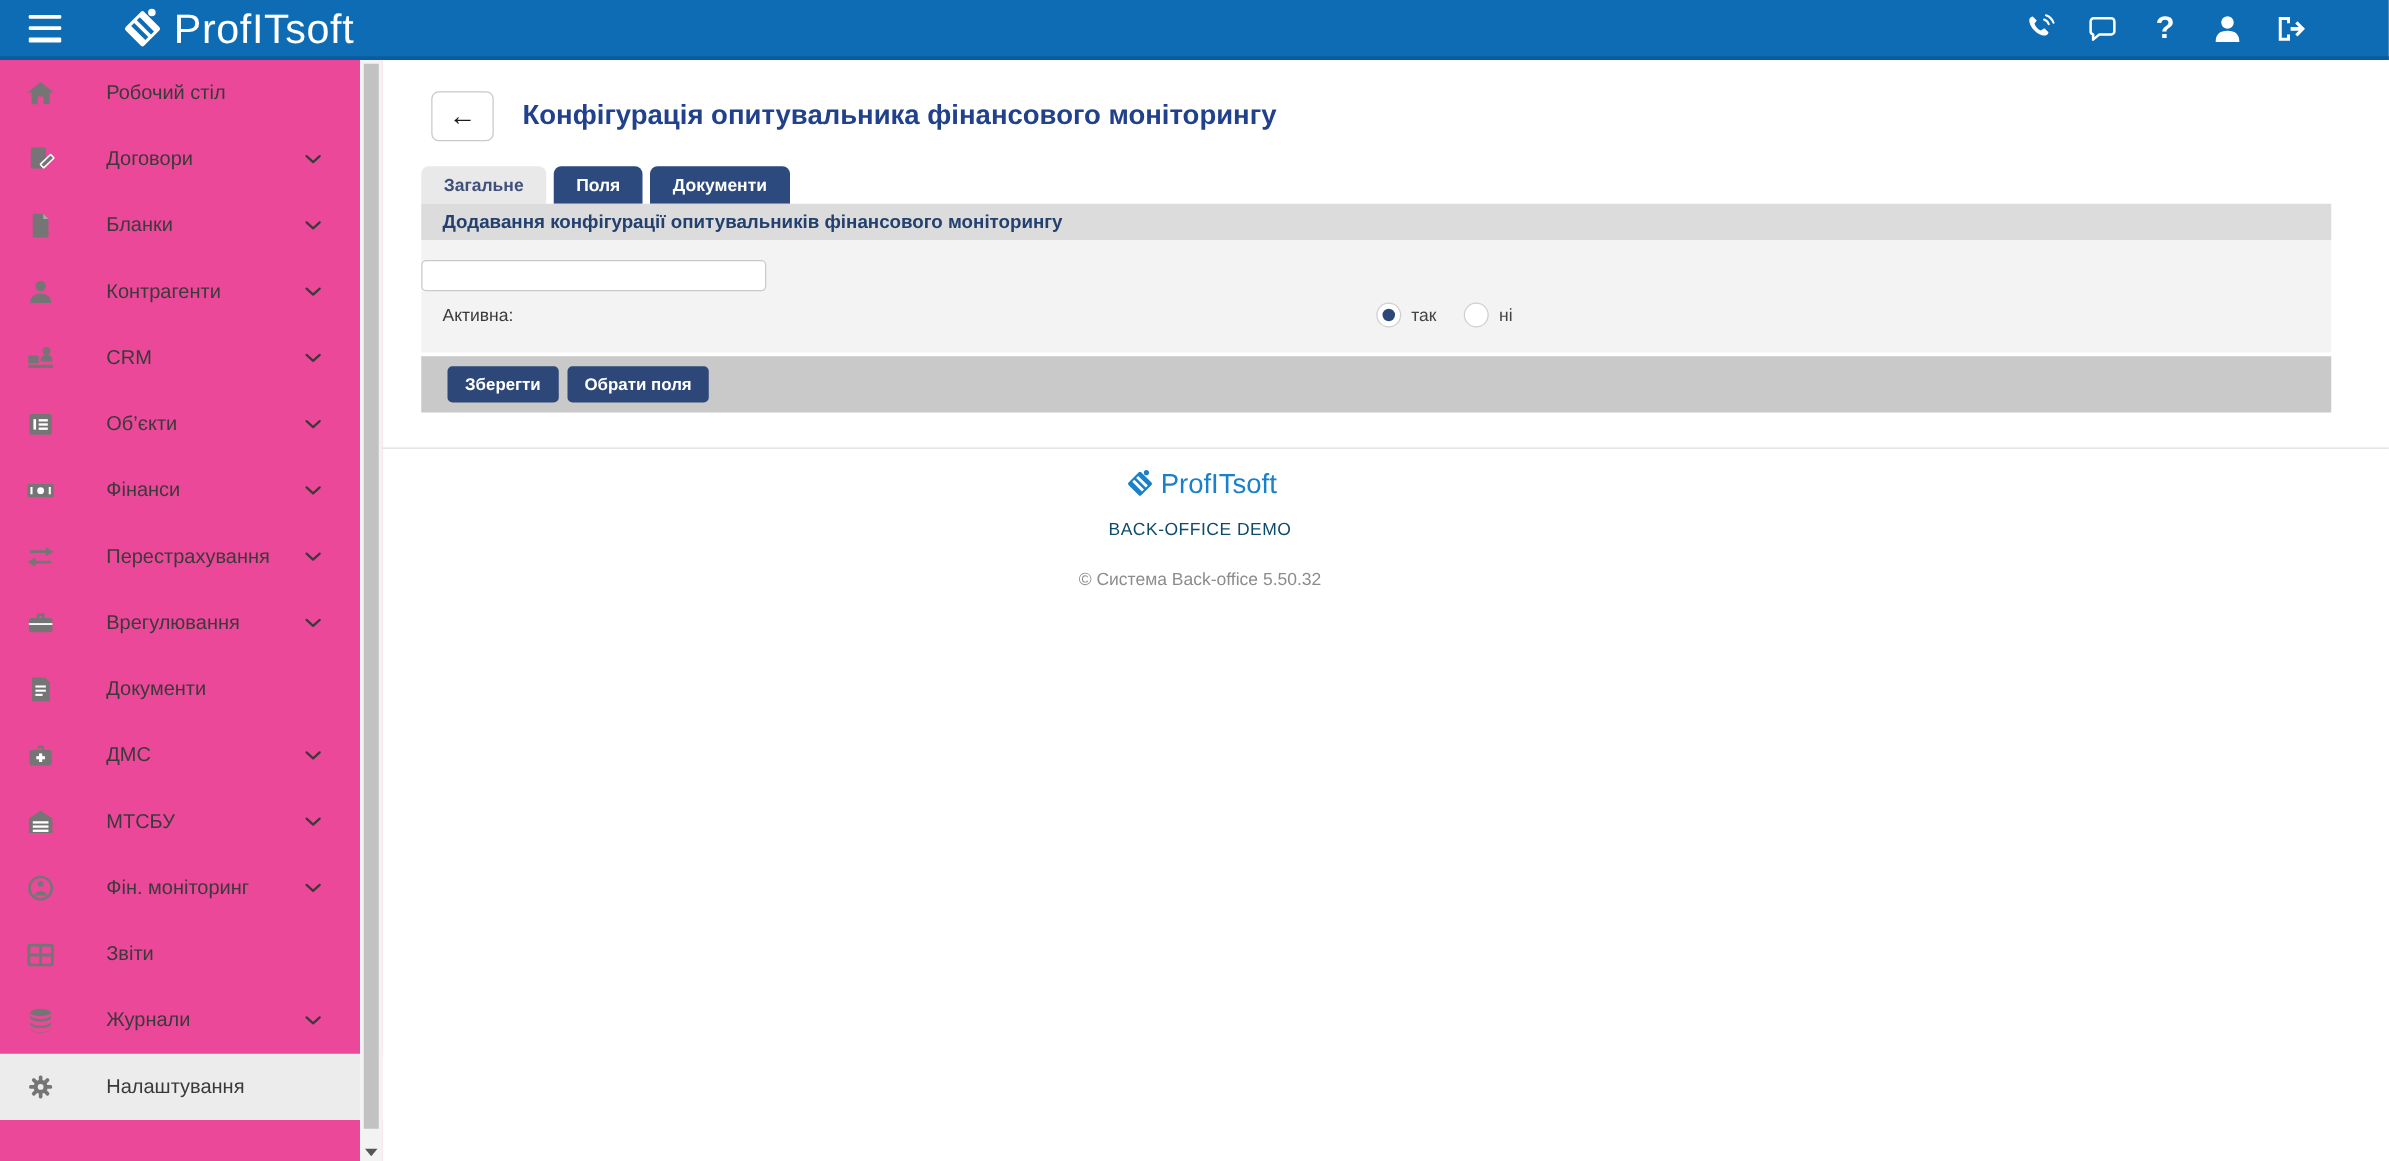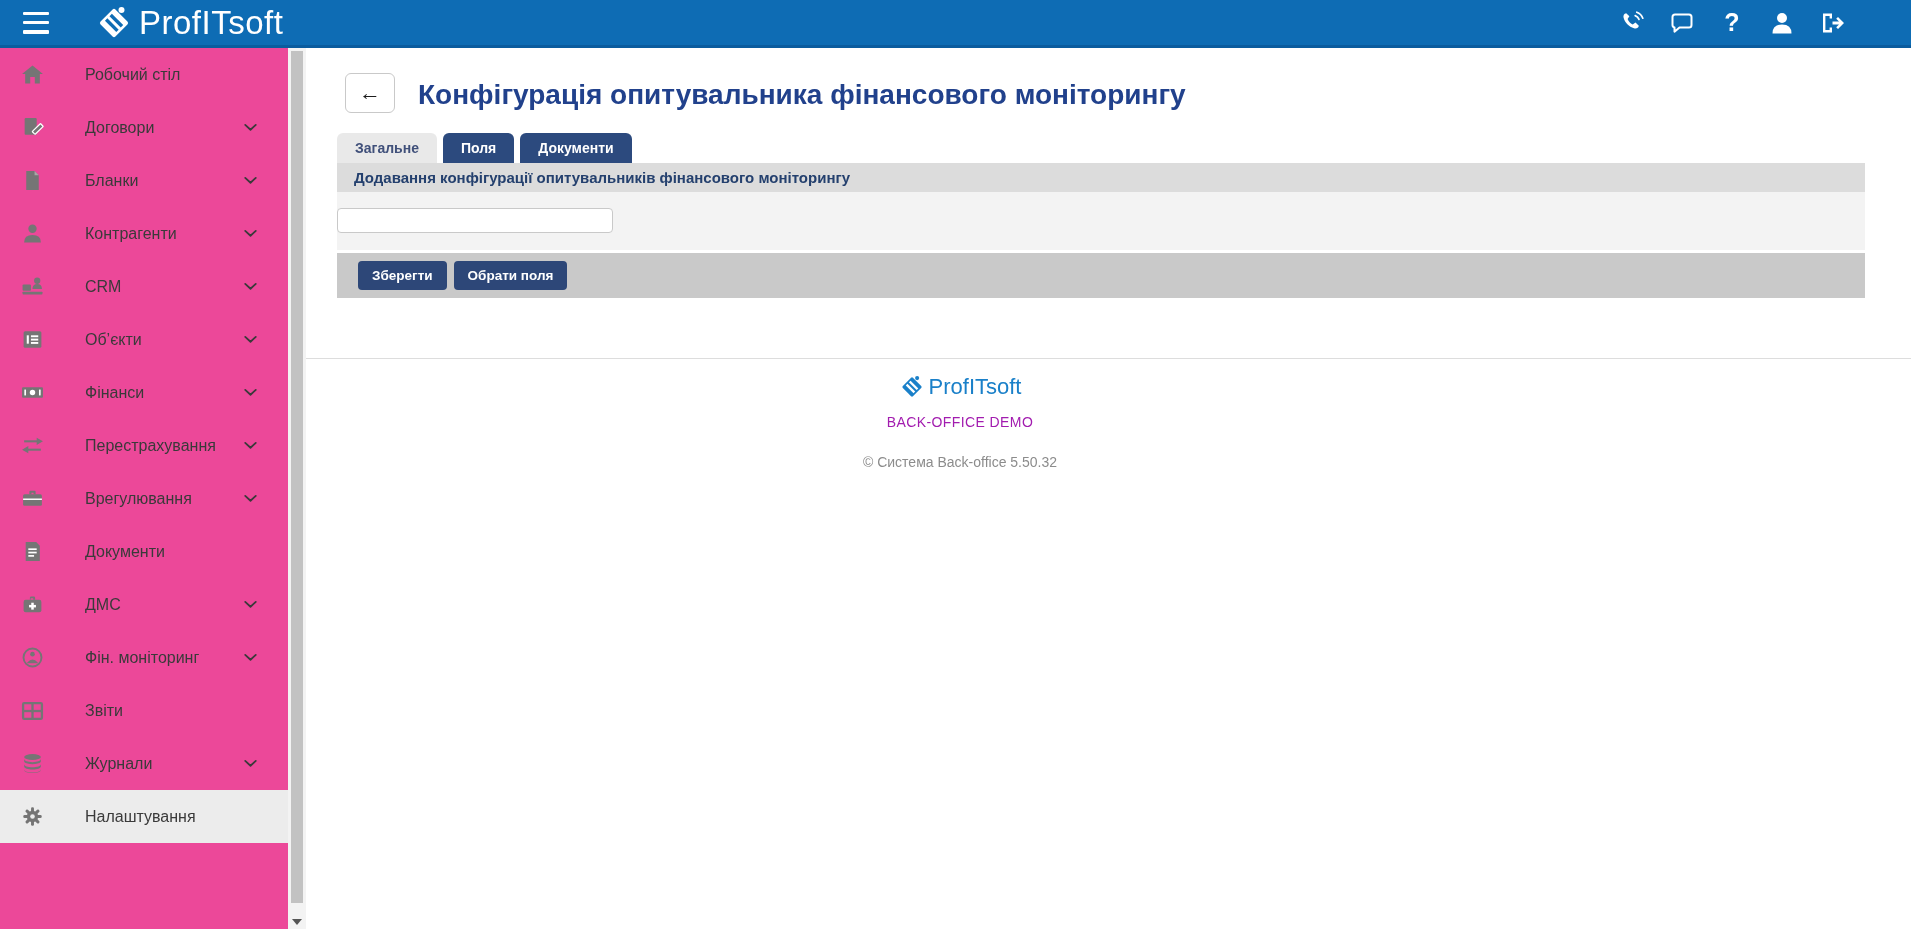--- a/index.html
+++ b/index.html
@@ -33,21 +33,21 @@
   .sb-thumb { position:absolute; left:3px; top:3px; width:12px; height:852px; background:#c2c2c2; }
   .sb-arrow-down { position:absolute; left:4px; bottom:4px; width:0; height:0;
                    border-left:5px solid transparent; border-right:5px solid transparent;
                    border-top:6px solid #555; }
 
   
   .main { position:absolute; left:306px; top:48px; width:1605px; height:881px; background:#fff; }
   .back-btn { position:absolute; left:39px; top:25px; width:50px; height:40px; background:#fff;
               border:1px solid #c9c9c9; border-radius:6px; font-size:22px; color:#1c1c1c;
               cursor:pointer; line-height:36px; text-align:center; }
-  .page-title { position:absolute; left:112px; top:31px; font-size:28px; font-weight:bold; color:#21418c; }
+  .page-title { position:absolute; left:112px; top:31px; font-size:22px; font-weight:bold; color:#21418c; }
 
   .tabs { position:absolute; left:31px; top:85px; display:flex; gap:6px;border-radius:12px; }
   .tab { height:30px; padding:0 18px; display:flex; align-items:center; font-size:14px; font-weight:bold;
          border-radius:6px 6px 0 0; cursor:pointer; background:#2c4a7e; color:#fff; }
   .tab.active { background:#e9e9e9; color:#40507a; }
 
   .panel { position:absolute; left:31px; top:115px; width:1528px; }
   .panel-header { height:29px; background:#dcdcdc; display:flex; align-items:center;
                   padding:0 17px; font-size:15px; font-weight:bold; color:#24406e; }
   .panel-body { background:#f3f3f3; padding:12px 0 14px 0; }
@@ -67,21 +67,21 @@
                 padding-left:21px; gap:7px; }
   .btn { background:#2d4778; color:#fff; border:none; border-radius:4px; height:29px; padding:0 14px;
          font-size:13.5px; font-weight:bold; font-family:inherit; cursor:pointer; }
 
   
   .footer { position:absolute; left:0; top:310px; width:100%; border-top:1px solid #ddd;
             text-align:center; padding-top:15px; padding-right:297px; }
   .footer-brand { display:inline-flex; align-items:center; }
   .footer-brand svg { margin-right:4px; }
   .footer-brand-text { font-size:22px; font-weight:500; color:#1a80c9; }
-  .footer-line1 { margin-top:10px; font-size:14px; color:#a21caf; letter-spacing:.4px; }
+  .footer-line1 { margin-top:10px; font-size:14px; color:#0c4a6e; letter-spacing:.4px; }
   .footer-line2 { margin-top:24px; font-size:14px; color:#8c8c8c; }
 
   .si { fill:#757575; }
 </style>
 </head>
 <body>
 
 <div class="topbar">
   <div class="hamburger">
       <span></span>
@@ -296,20 +296,36 @@
       </svg>
     </span>
     <span class="nav-label">ДМС</span>
     <span class="nav-chevron">
       <svg width="15" height="15" viewBox="0 0 20 20">
           <path d="M3 6.5 L10 13 L17 6.5" fill="none" stroke="#3a3a3a" stroke-width="2.4" stroke-linecap="round" stroke-linejoin="round"></path>
         </svg>
     </span>
   </div>
 
+  <div class="nav-item">
+    <span class="nav-icon">
+      <svg width="23" height="23" viewBox="0 0 22 22">
+        <path class="si" d="M2 8.5 L11 2.5 L20 8.5 V19.5 H2 Z"></path>
+        <rect x="5" y="10.5" width="12" height="1.8" fill="#fff"></rect>
+        <rect x="5" y="13.7" width="12" height="1.8" fill="#fff"></rect>
+        <rect x="5" y="16.9" width="12" height="1.8" fill="#fff"></rect>
+      </svg>
+    </span>
+    <span class="nav-label">МТСБУ</span>
+    <span class="nav-chevron">
+      <svg width="15" height="15" viewBox="0 0 20 20">
+          <path d="M3 6.5 L10 13 L17 6.5" fill="none" stroke="#3a3a3a" stroke-width="2.4" stroke-linecap="round" stroke-linejoin="round"></path>
+        </svg>
+    </span>
+  </div>
 
   <div class="nav-item">
     <span class="nav-icon">
       <svg width="23" height="23" viewBox="0 0 22 22">
         <circle cx="11" cy="11" r="8.6" fill="none" stroke="#757575" stroke-width="1.8"></circle>
         <circle class="si" cx="11" cy="7.8" r="2.2"></circle>
         <path class="si" d="M6 15.8 q5 -5.6 10 0 v.8 h-10 z"></path>
       </svg>
     </span>
     <span class="nav-label">Фін. моніторинг</span>
@@ -381,20 +397,33 @@
     <div class="tab">Документи</div>
   </div>
 
   <div class="panel">
     <div class="panel-header">Додавання конфігурації опитувальників фінансового моніторингу</div>
 
     <div class="panel-body">
       <div class="form-row">
         <div class="form-value">
           <input class="text-input" type="text" value="" style="">
+        </div>
+      </div>
+      <div class="form-row">
+        <div class="form-label">Активна:</div>
+        <div class="form-value">
+          <span class="radio-option">
+            <span class="radio-circle selected"></span>
+            <span class="radio-label">так</span>
+          </span>
+          <span class="radio-option">
+            <span class="radio-circle"></span>
+            <span class="radio-label">ні</span>
+          </span>
         </div>
       </div>
     </div>
 
     <div class="button-bar">
       <button class="btn">Зберегти</button>
       <button class="btn">Обрати поля</button>
     </div>
   </div>
 

